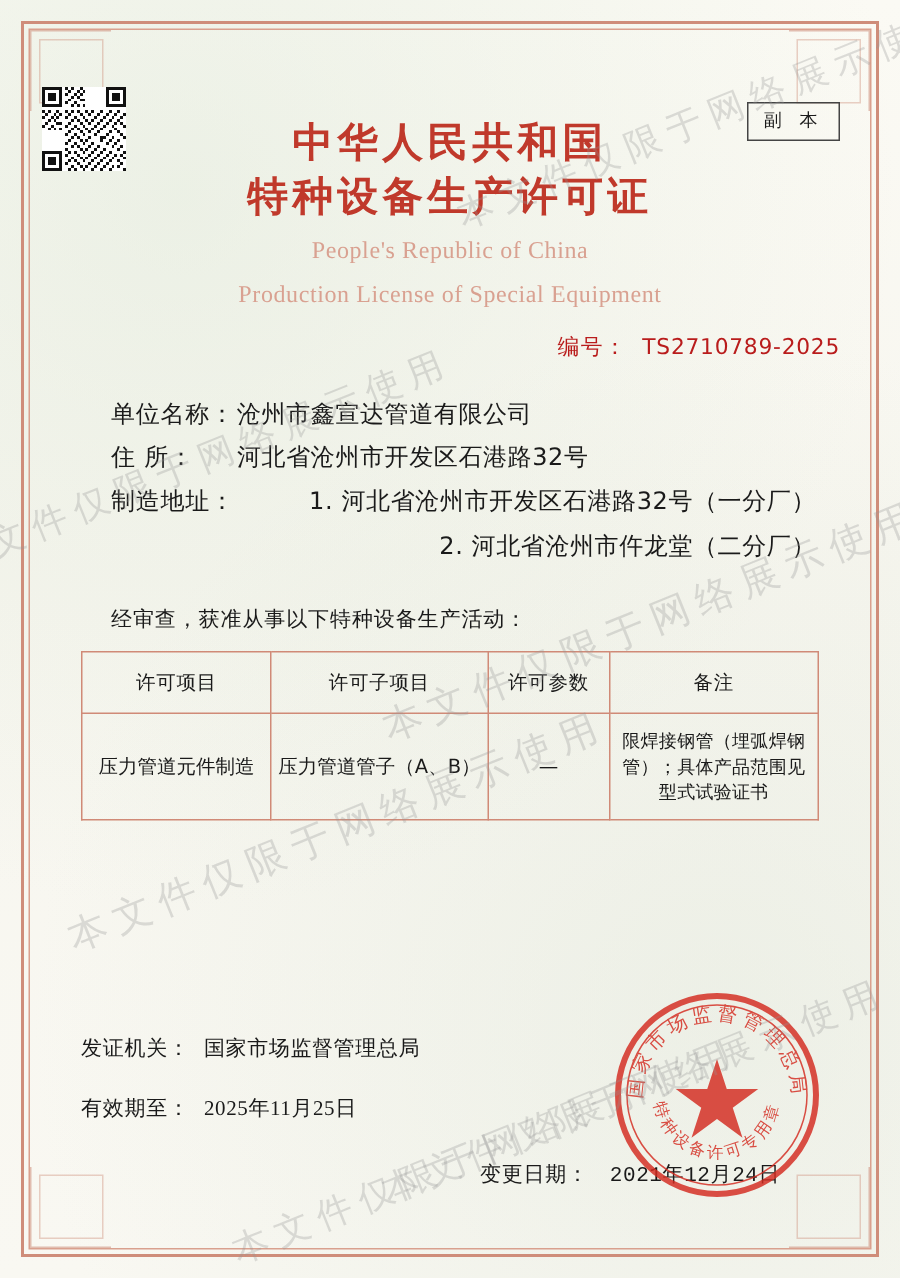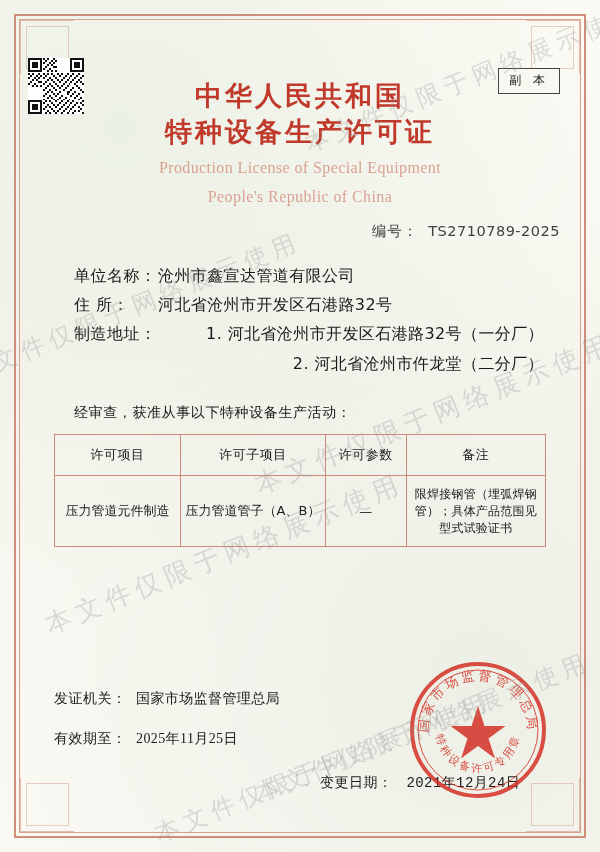--- a/index.html
+++ b/index.html
@@ -112,21 +112,21 @@
     margin-top: 6px;
     font-family: "Liberation Serif", serif;
   }
 
   
   #cert-no {
     position: absolute;
     right: 40px;
     top: 222px;
     font-size: 14.5px;
-    color: #404040;
+    color: #b91c1c;
     letter-spacing: 1px;
     font-family: "DejaVu Sans", "Liberation Sans", sans-serif;
   }
   #cert-no .num {
     margin-left: 10px;
     letter-spacing: 0.5px;
   }
 
   
   #fields {
@@ -491,22 +491,22 @@
       <rect x="20" y="17" width="1" height="1"></rect>
         <rect x="25" y="12" width="1" height="1"></rect>
     </g>
   </svg>
 
   <div id="copy-mark">副 本</div>
 
   <div id="title-block">
     <div class="title-cn">中华人民共和国</div>
     <div class="title-cn">特种设备生产许可证</div>
+    <div class="title-en">People's Republic of China</div>
     <div class="title-en">Production License of Special Equipment</div>
-    <div class="title-en">People's Republic of China</div>
   </div>
 
   <div id="cert-no">
     <span>编号：</span><span class="num">TS2710789-2025</span>
   </div>
 
   <div id="fields">
     <div class="field-row">
       <div class="field-label">单位名称：</div>
       <div class="field-value">沧州市鑫宣达管道有限公司</div>

